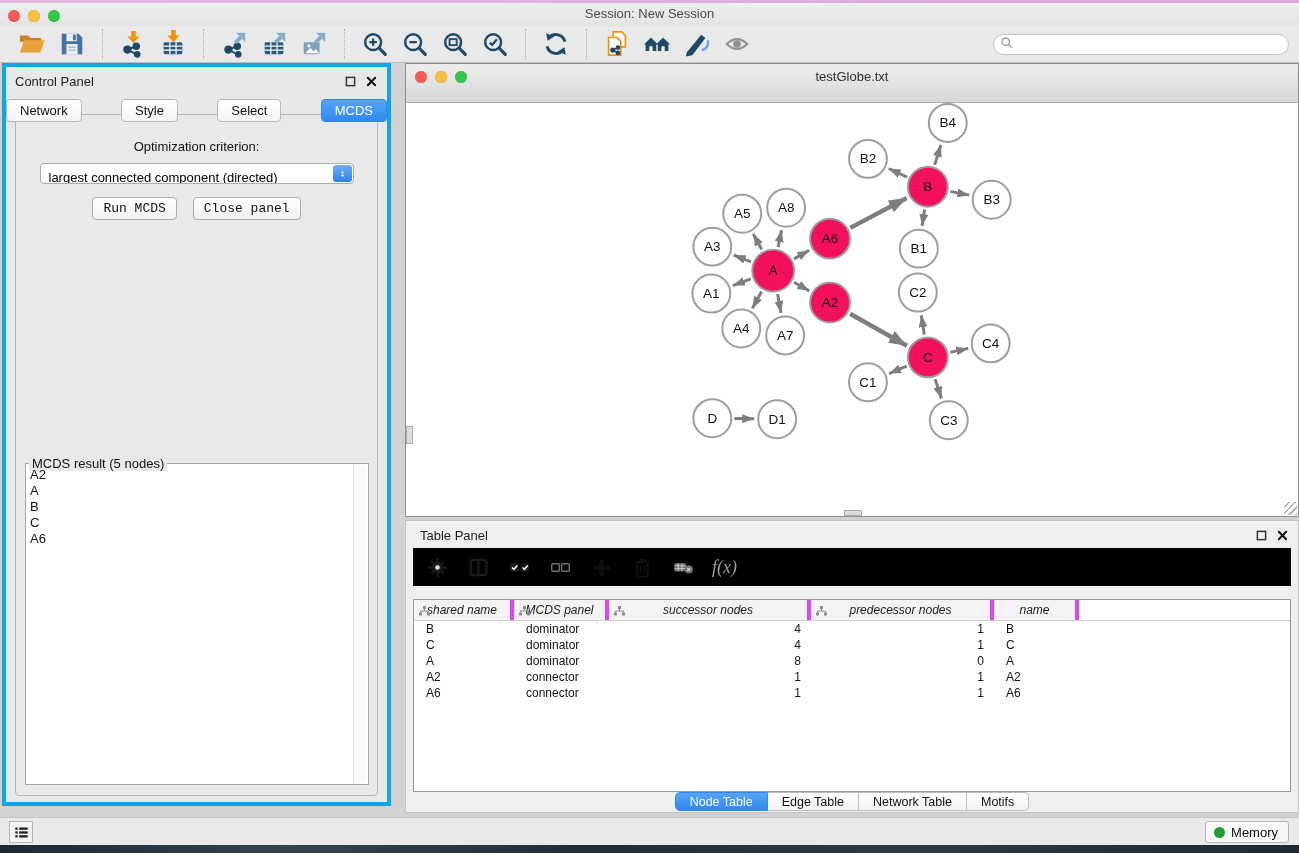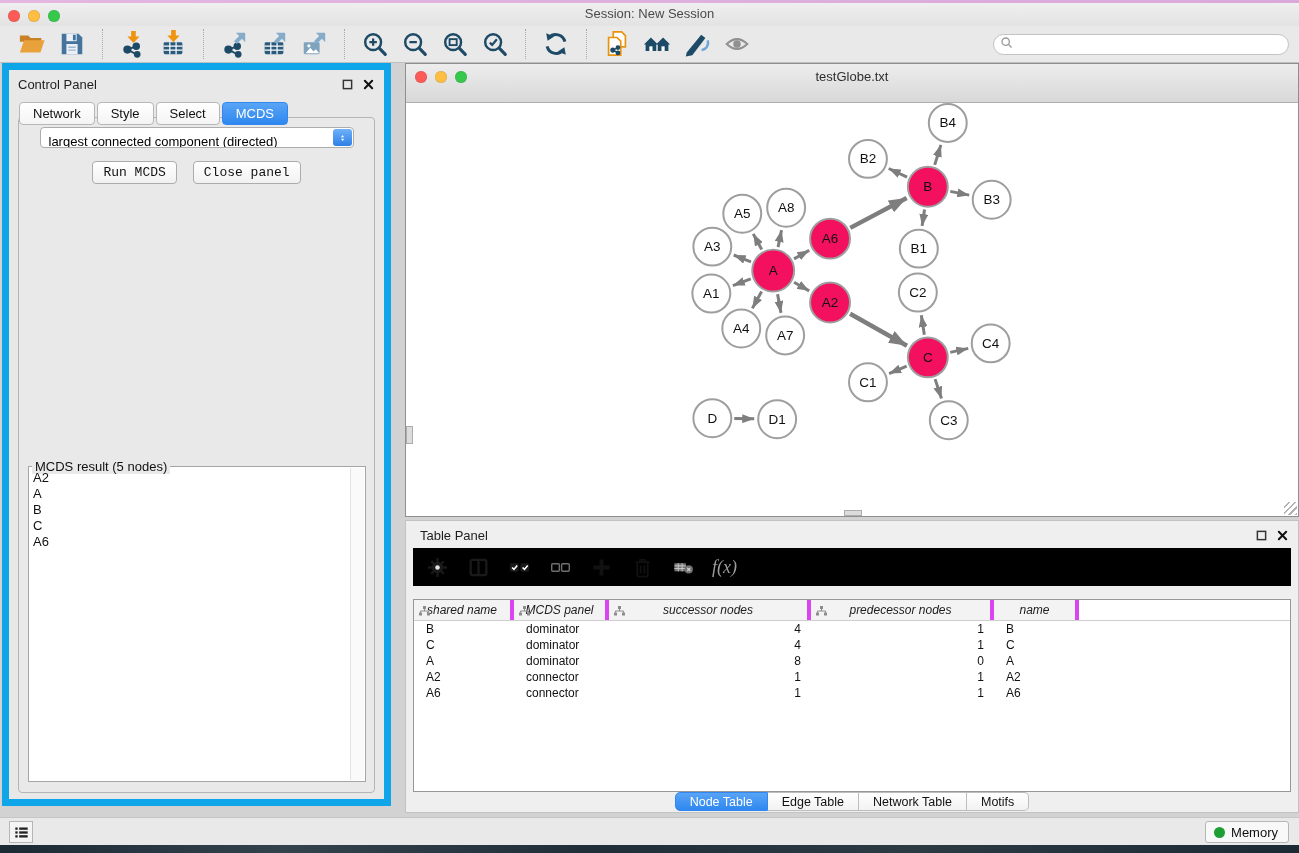--- a/index.html
+++ b/index.html
@@ -21,26 +21,26 @@
   .tb-icon { width:30px; height:30px; margin:0 5px; display:inline-flex; align-items:center; justify-content:center; cursor:default; }
   .tb-icon svg { width:28px; height:28px; }
   .tb-sep { width:0; height:30px; border-left:1px dotted #A9A9A9; margin:0 10px; }
   .searchbox { position:absolute; right:10px; top:8px; width:296px; height:21px; background:#fff;
     border:1px solid #C2C2C2; border-radius:11px; display:flex; align-items:center; padding:0 6px; }
   .searchbox svg { width:14px; height:14px; }
   .searchbox input { border:none; outline:none; flex:1; font-size:12px; background:transparent; margin-left:4px; }
 
   
   .control-panel { position:absolute; left:2px; top:63px; width:389px; height:743px;
-    background:#E8E8E8; border:7px solid #0ea5e9; }
+    background:#E8E8E8; border:4px solid #0ea5e9; }
   .panel-head { height:28px; display:flex; align-items:center; padding:0 9px; font-size:13px; color:#1E1E1E; }
   .panel-head .spacer{flex:1;}
   .mini-btn { width:14px; height:14px; margin-left:7px; display:inline-flex; align-items:center; justify-content:center; }
   .mini-btn svg{width:11px;height:11px;}
-  .cp-tabs { display:flex; justify-content:flex-start; gap:2px; margin-top:4px; position:relative; z-index:2;padding-left:10px; }
+  .cp-tabs { display:flex; justify-content:space-between; gap:2px; margin-top:4px; position:relative; z-index:2; }
   .cp-tab { font-size:13px; padding:3px 13px; background:linear-gradient(#FFF,#F4F4F4);
     border:1px solid #B7B7B7; border-radius:4px; color:#111; cursor:default; }
   .cp-tab.active { background:linear-gradient(#59A5F6,#2F87EF); border-color:#2F87EF; color:#fff; }
   .cp-inner { position:absolute; left:9px; right:9px; top:47px; bottom:6px;
     border:1px solid #B5B5B5; border-radius:4px; background:#E9E9E9; }
   .opt-label { margin-top:24px; text-align:center; font-size:13px; color:#111; }
   .combo { position:relative; margin:9px auto 0; width:314px; height:21px; background:#fff;
     border:1px solid #ACACAC; border-radius:4px; font-size:13px; line-height:19px; padding:4px 24px 0 8px;
     white-space:nowrap; overflow:hidden; }
   .combo .stepper { position:absolute; right:1px; top:1px; bottom:1px; width:19px; border-radius:3px;
@@ -283,20 +283,21 @@
         </svg>
       </span>
   </div>
   <div class="cp-tabs" id="cp-tabs">
       <div class="cp-tab">Network</div>
       <div class="cp-tab">Style</div>
       <div class="cp-tab">Select</div>
       <div class="cp-tab active">MCDS</div>
     </div>
   <div class="cp-inner">
+    <div class="opt-label">Optimization criterion:</div>
     <div class="combo">
       <span>largest connected component (directed)</span>
       <span class="stepper" id="combo-stepper">
           <svg viewBox="0 0 9 14">
             <path d="M4.5 0L8 5H1z" fill="#fff"></path>
             <path d="M4.5 14L1 9h8z" fill="#fff"></path>
           </svg>
         </span>
     </div>
     <div class="btn-row">

